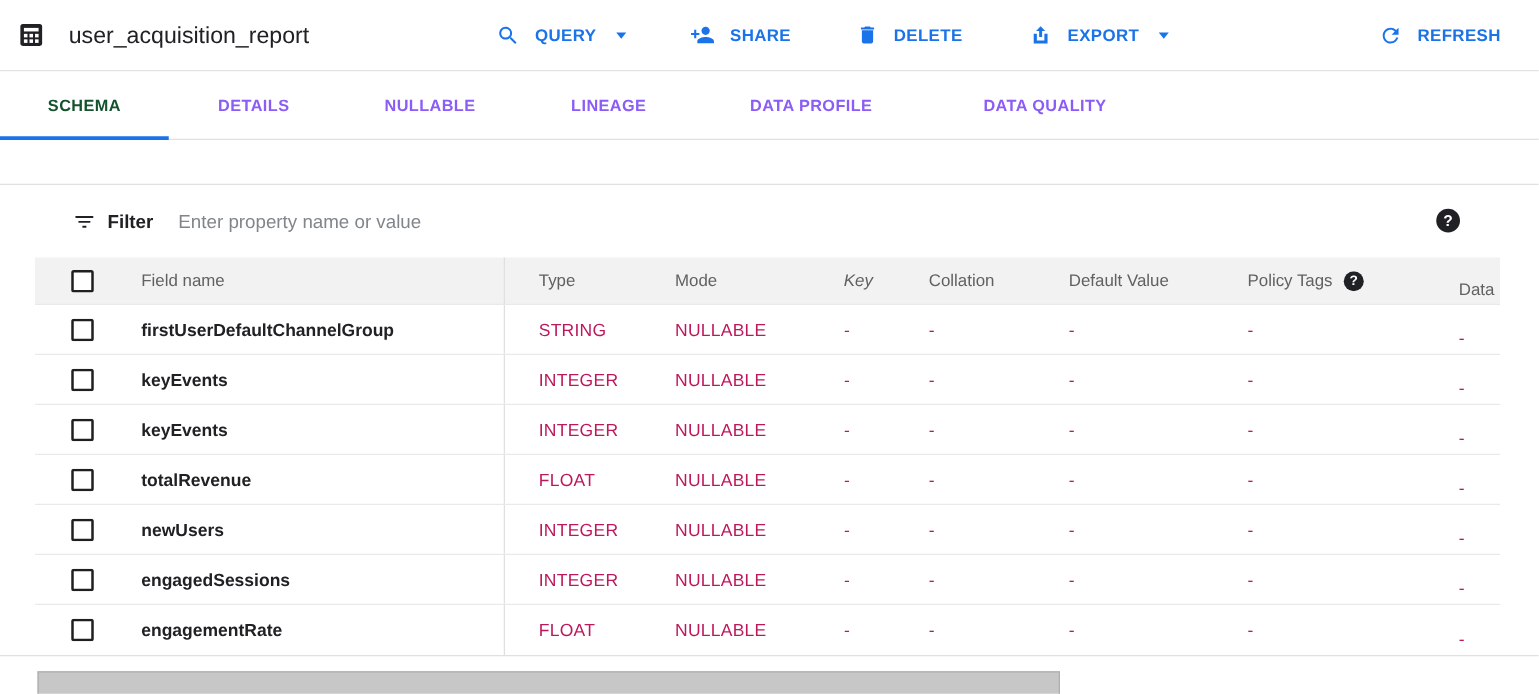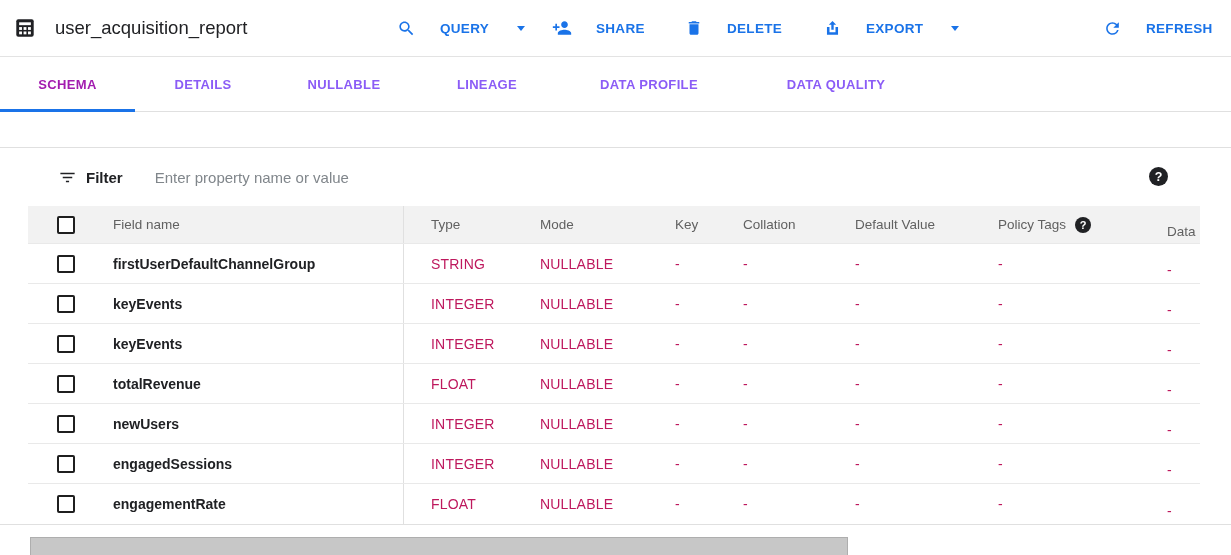--- a/index.html
+++ b/index.html
@@ -3,63 +3,63 @@
 <meta charset="utf-8">
 <style>
   * { margin:0; padding:0; box-sizing:border-box; }
   html,body { width:1231px; height:555px; overflow:hidden; background:#fff;
               font-family:"Liberation Sans", sans-serif; }
 
   
   .app-header { position:relative; height:57px; border-bottom:1px solid #e3e3e3; background:#fff; }
   .table-icon { position:absolute; left:14px; top:17px; width:22px; height:22px; }
   .page-title { position:absolute; left:55px; top:0; line-height:56px; font-size:18.5px; color:#202124; }
-  .hdr-btn { position:absolute; top:0; height:56px; display:flex; align-items:center; gap:24px;
+  .hdr-btn { position:absolute; top:0; height:56px; display:flex; align-items:center; gap:12px;
              color:#1a73e8; font-size:13.5px; font-weight:700; letter-spacing:.3px; cursor:pointer;
              background:none; border:none; font-family:inherit; }
   .hdr-btn svg { display:block; }
   .btn-query   { left:397px; }
   .btn-share   { left:552px; }
   .btn-delete  { left:685px; }
   .btn-export  { left:823px;text-align:center; }
   .btn-refresh { left:1103px; }
   .drop-arrow { width:0; height:0; border-left:4.5px solid transparent; border-right:4.5px solid transparent;
                 border-top:5px solid #1a73e8; margin-left:4px; }
 
   
   .tab-bar { display:flex; height:55px; border-bottom:1px solid #e0e0e0; background:#fff; }
   .tab { display:flex; align-items:center; justify-content:center; height:100%;
          font-size:13px; font-weight:700; letter-spacing:.35px; color:#8b5cf6; cursor:pointer; position:relative; }
-  .tab.active { color:#a21caf; }
+  .tab.active { color:#14532d; }
   .tab.active::after { content:""; position:absolute; left:0; right:0; bottom:-1px; height:3px; background:#1a73e8; }
   .tab:nth-child(1){ width:135px; } .tab:nth-child(2){ width:136px; } .tab:nth-child(3){ width:146px; }
   .tab:nth-child(4){ width:140px; } .tab:nth-child(5){ width:184px; } .tab:nth-child(6){ width:190px; }
 
   
   .panel { margin-top:35px; border-top:1px solid #e0e0e0; }
   .filter-row { position:relative; height:58px; display:flex; align-items:center; }
   .filter-icon { margin-left:58px; }
   .filter-label { margin-left:9px; font-size:15px; font-weight:700; color:#202124; }
-  .filter-input { margin-left:32px; width:640px; border:none; outline:none; font-size:15px;
+  .filter-input { margin-left:20px; width:640px; border:none; outline:none; font-size:15px;
                   color:#c2410c; font-family:inherit; background:transparent; }
   .filter-input::placeholder { color:#80868b; }
   .help-circle { width:19px; height:19px; border-radius:50%; background:#202124; color:#fff;
                  font-size:12.5px; font-weight:700; display:inline-flex; align-items:center;
                  justify-content:center; cursor:pointer; flex:none; }
   .filter-help { position:absolute; right:63px; top:19px; }
 
   
   .schema-table { margin-left:28px; width:1172px; }
   .tr { display:flex; align-items:center; height:40px; border-bottom:1px solid #e9e9e9; background:#fff; }
   .tr.thead { height:38px; background:#f2f2f2; color:#616161; font-size:13.5px; }
   .tr:last-child { border-bottom:none; }
   .td { flex:none; overflow:hidden; white-space:nowrap; display:flex; align-items:center; }
   .c1 { width:57px; }  .c2 { width:318px; padding-left:28px; }
   .c3 { width:110px; padding-left:27px; border-left:1px solid #e0e0e0; align-self:stretch; }
-  .c4 { width:134px; padding-left:27px; } .c5 { width:68px;  padding-left:28px; }
+  .c4 { width:134px; padding-left:27px; } .c5 { width:68px;  padding-left:28px;font-style:italic; }
   .c6 { width:112px; padding-left:28px; } .c7 { width:143px; padding-left:28px; }
   .c8 { width:169px; padding-left:28px; } .c9 { width:61px;  padding-left:28px;margin-top:13px; }
   .checkbox { width:18px; height:18px; margin-left:29px; border:2px solid #1f1f1f; border-radius:2px;
               background:#fff; cursor:pointer; flex:none; }
   .field-name { font-size:14px; font-weight:700; color:#202124; }
   .cell-val { font-size:14px; color:#be185d; letter-spacing:.2px;text-align:center; }
   .thead .help-circle { width:16px; height:16px; font-size:11px; margin-left:9px; }
   .panel-bottom-line { width:1231px; height:0; border-bottom:1px solid #e0e0e0; }
 
   

